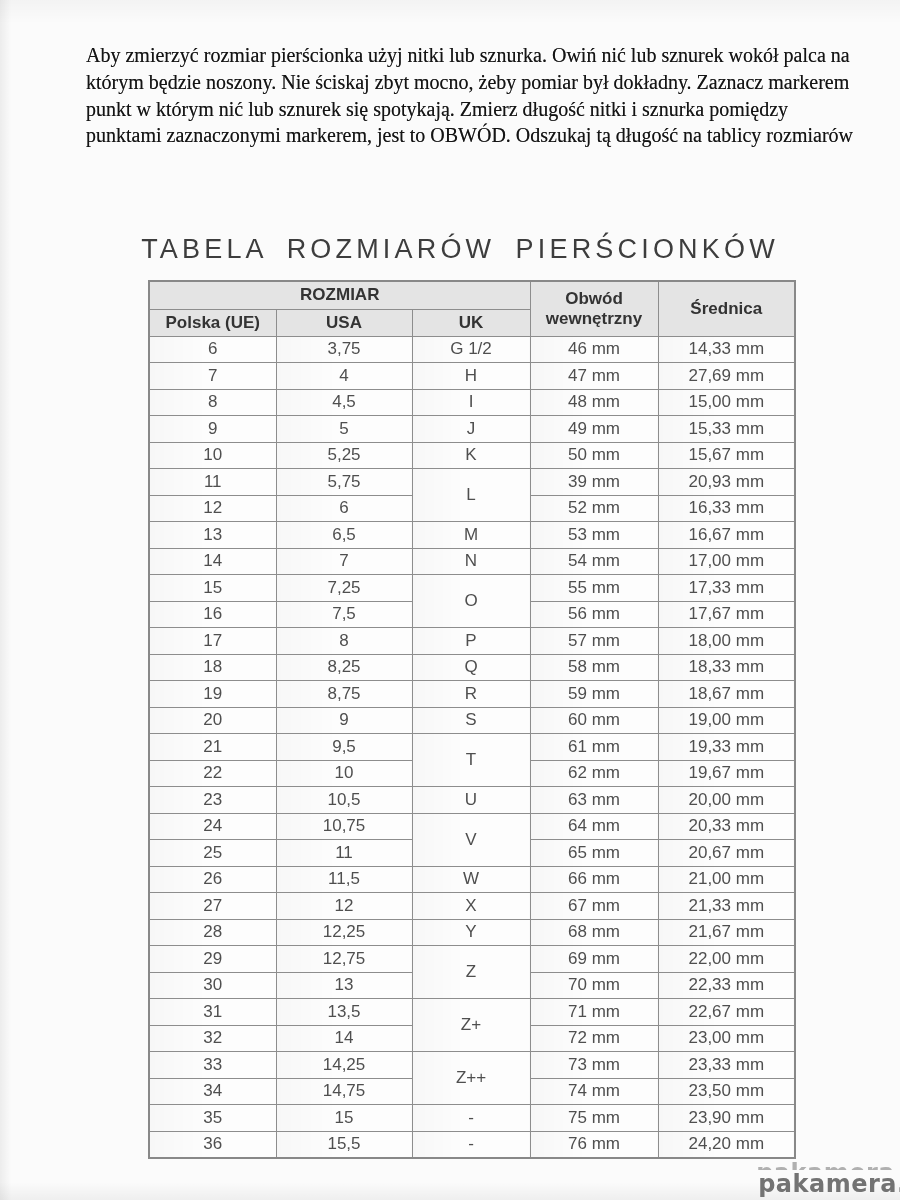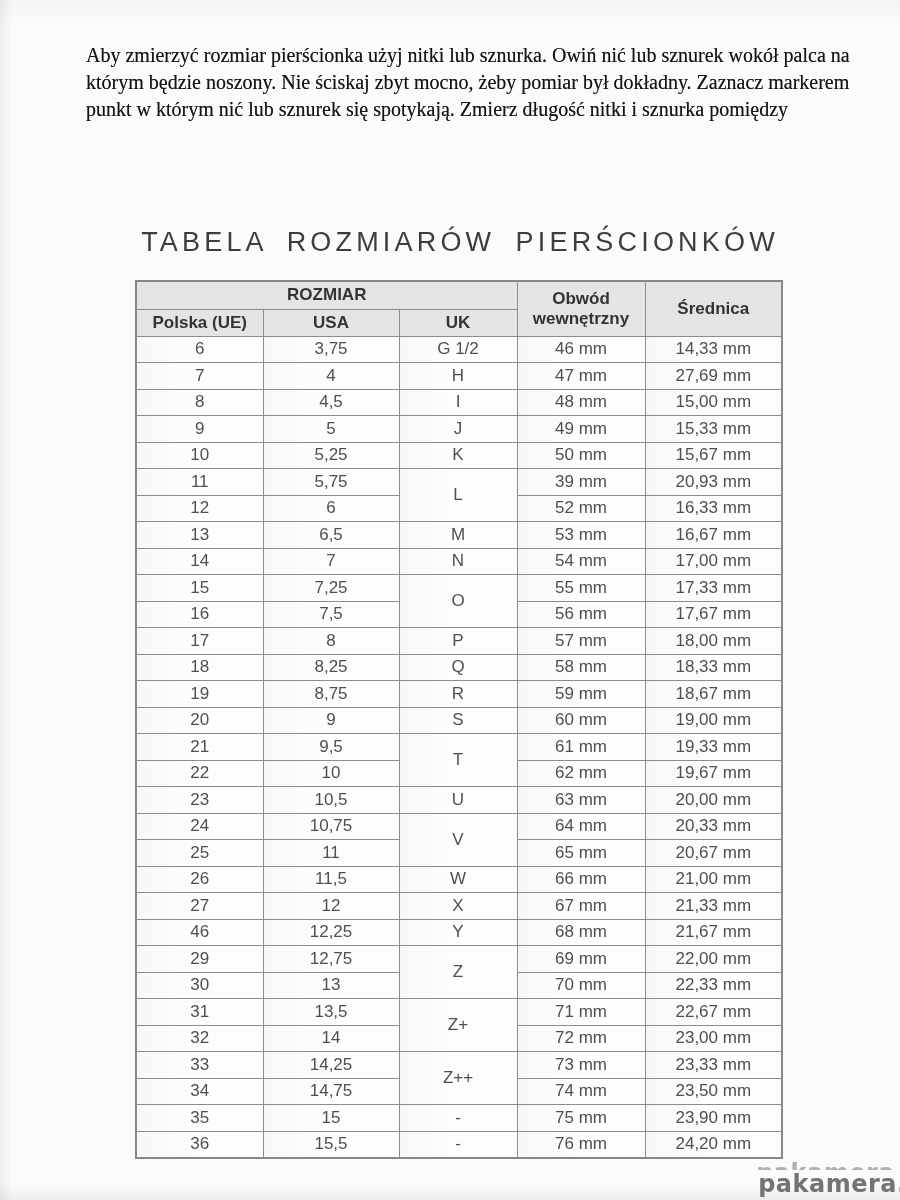--- a/index.html
+++ b/index.html
@@ -26,26 +26,26 @@
     font-family:"Liberation Serif", serif;
     font-size:20px; line-height:26.8px; color:#141414;
     text-shadow:0 0 .5px rgba(0,0,0,.55);
   }
   .intro .line { white-space:pre-wrap; }
 
   .title-wrap {
     position:absolute; left:120px; top:219px; width:680px; text-align:center;
   }
   .title {
-    margin:8px; font-size:27px; font-weight:400; color:#3d3d3d;
+    margin:15px; font-size:27px; font-weight:400; color:#3d3d3d;
     letter-spacing:.155em; word-spacing:.32em; line-height:31px;
   }
 
   table.size-table {
-    position:absolute; left:135px; top:280px;
+    position:absolute; left:148px; top:280px;
     width:646px; table-layout:fixed;
     border-collapse:collapse;
     background:#fdfdfd;
   }
   .size-table th, .size-table td {
     border:1px solid #8d8d8d;
     text-align:center; vertical-align:middle; padding:0;
     overflow:hidden;
   }
   .size-table { border:2px solid #888888; }
@@ -77,20 +77,21 @@
 </style>
 </head>
 <body>
 
 <div class="page">
 
   <div class="intro">
     <div class="line">Aby zmierzyć rozmiar pierścionka użyj nitki lub sznurka. Owiń nić lub sznurek wokół palca na</div>
     <div class="line">którym będzie noszony. Nie ściskaj zbyt mocno, żeby pomiar był dokładny. Zaznacz markerem</div>
     <div class="line">punkt w którym nić lub sznurek się spotykają. Zmierz długość nitki i sznurka pomiędzy</div>
+    <div class="line">punktami zaznaczonymi markerem, jest to OBWÓD. Odszukaj tą długość na tablicy rozmiarów</div>
   </div>
 
   <div class="title-wrap">
     <h1 class="title">TABELA ROZMIARÓW PIERŚCIONKÓW</h1>
   </div>
 
   <table class="size-table">
     <colgroup>
       <col style="width:127px">
       <col style="width:136px">
@@ -255,21 +256,21 @@
           <td>21,00 mm</td>
         </tr>
         <tr>
           <td>27</td>
           <td>12</td>
           <td>X</td>
           <td>67 mm</td>
           <td>21,33 mm</td>
         </tr>
         <tr>
-          <td>46</td>
+          <td>28</td>
           <td>12,25</td>
           <td>Y</td>
           <td>68 mm</td>
           <td>21,67 mm</td>
         </tr>
         <tr>
           <td>29</td>
           <td>12,75</td>
           <td rowspan="2">Z</td>
           <td>69 mm</td>

